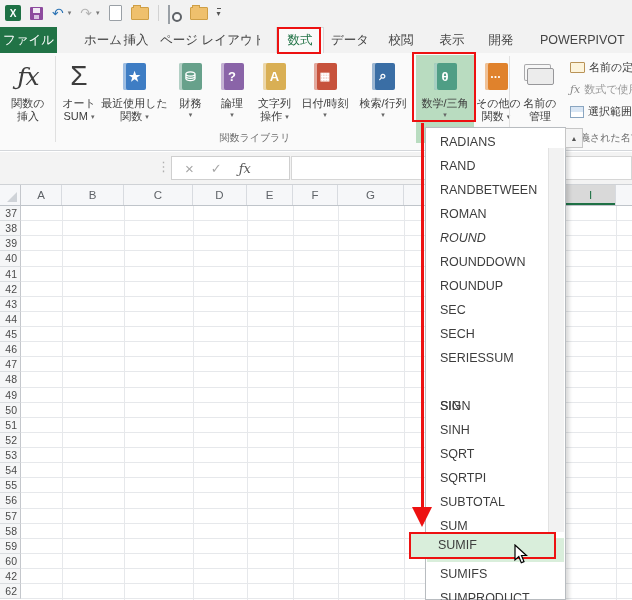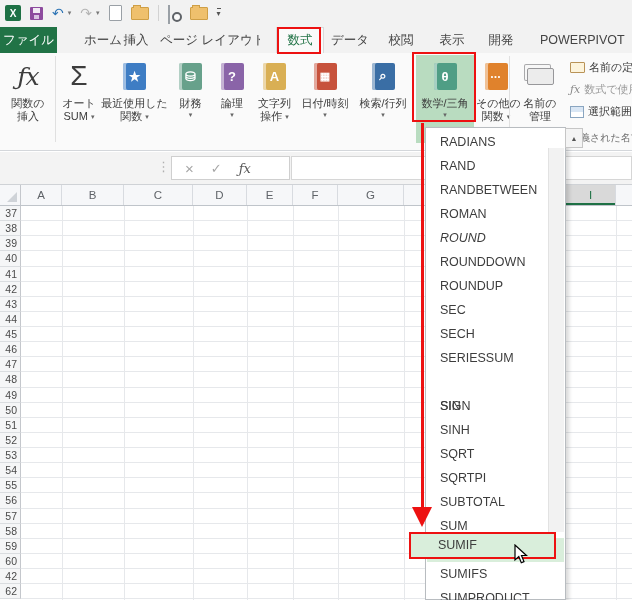--- a/index.html
+++ b/index.html
@@ -208,20 +208,21 @@
       <div class="rbtn" style="left: 518px; width: 44px;">
         <div class="ric">
           <div class="tags-shape"></div>
         </div>
         <div class="rlab">名前の</div>
         <div class="rlab">管理</div>
       </div>
     </div>
   <div class="rsep" style="left:55px"></div>
   <div class="rsep" style="left:509px"></div>
+  <div class="grouplabel" style="left:175px;top:78px;width:160px;text-align:center;">関数ライブラリ</div>
   <div class="grouplabel" style="left:570px;top:78px;width:62px;white-space:nowrap;overflow:hidden;">定義された名前</div>
   <div id="sbtns">
       <div class="sbtn" style="left: 570px; top: 7px;">
         <div class="tagsm"></div>
         <div style="display: inline;">名前の定義</div>
       </div>
       <div class="sbtn disabled" style="left: 570px; top: 29px;">
         <div class="fxsm">ƒx</div>
         <div style="display: inline;">数式で使用</div>
       </div>

